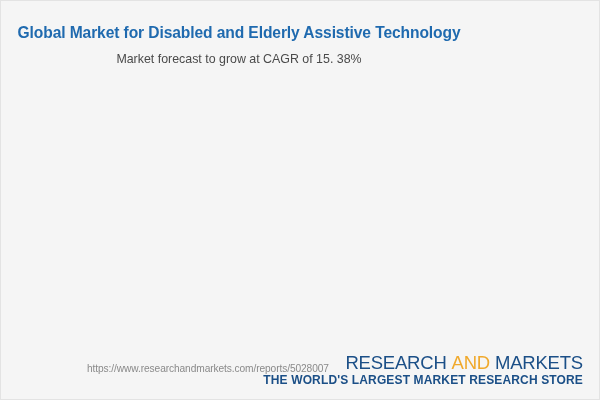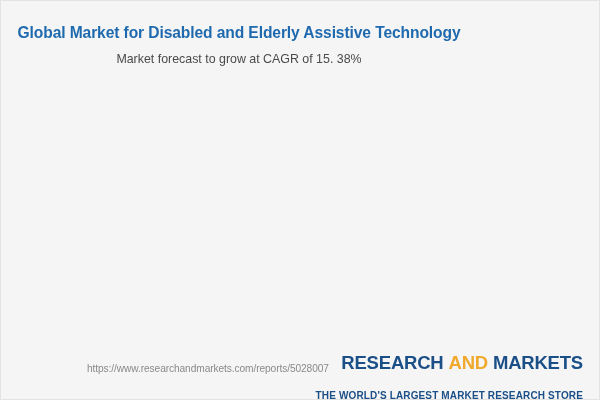--- a/index.html
+++ b/index.html
@@ -85,31 +85,31 @@
     padding-left: 48px;
   }
   .brand {
     position: absolute;
     right: 18px;
     top: 7px;
     text-align: right;
   }
   .brand-wordmark {
     font-size: 18.5px;
-    font-weight: bold;
+    font-weight: normal;
     letter-spacing: -0.2px;
     line-height: 1.05;
     white-space: nowrap;
   }
   .brand-word-research,
   .brand-word-markets { color: #1b4f87; }
   .brand-word-and { color: #f0a92c; }
   .brand-tagline {
-    margin-top: 18px;
-    font-size: 10px;
+    margin-top: 1px;
+    font-size: 12px;
     font-weight: bold;
     color: #1b4f87;
     letter-spacing: 0.14px;
     white-space: nowrap;
   }
 </style>
 </head>
 <body>
 
 <div id="infographic">

